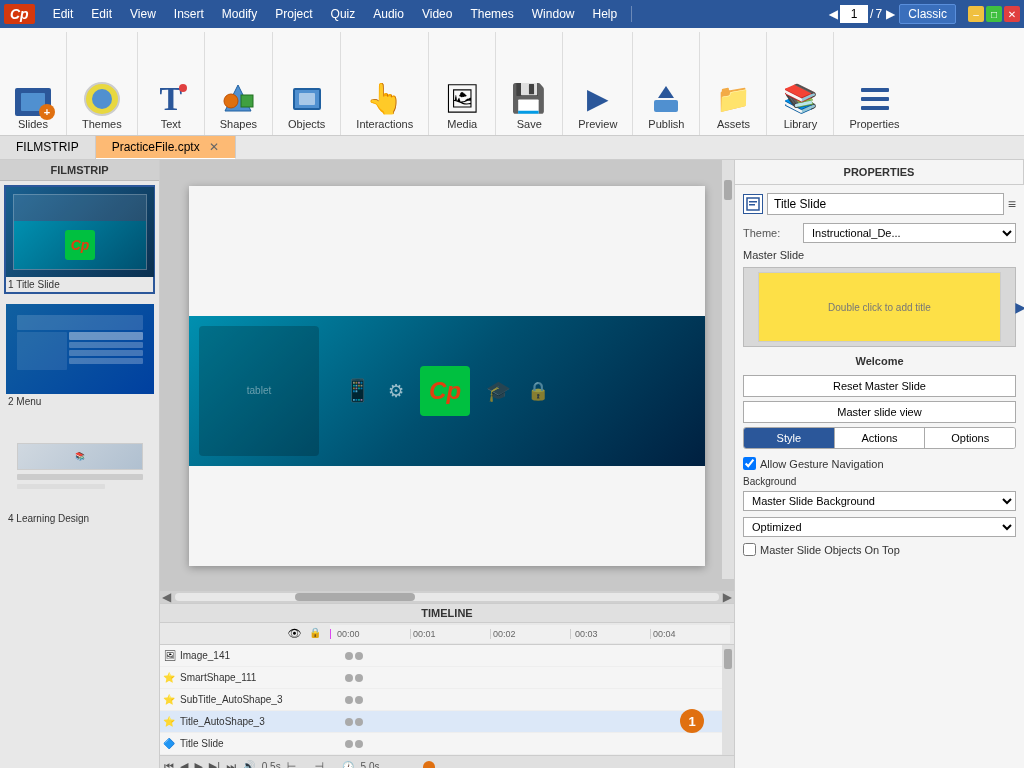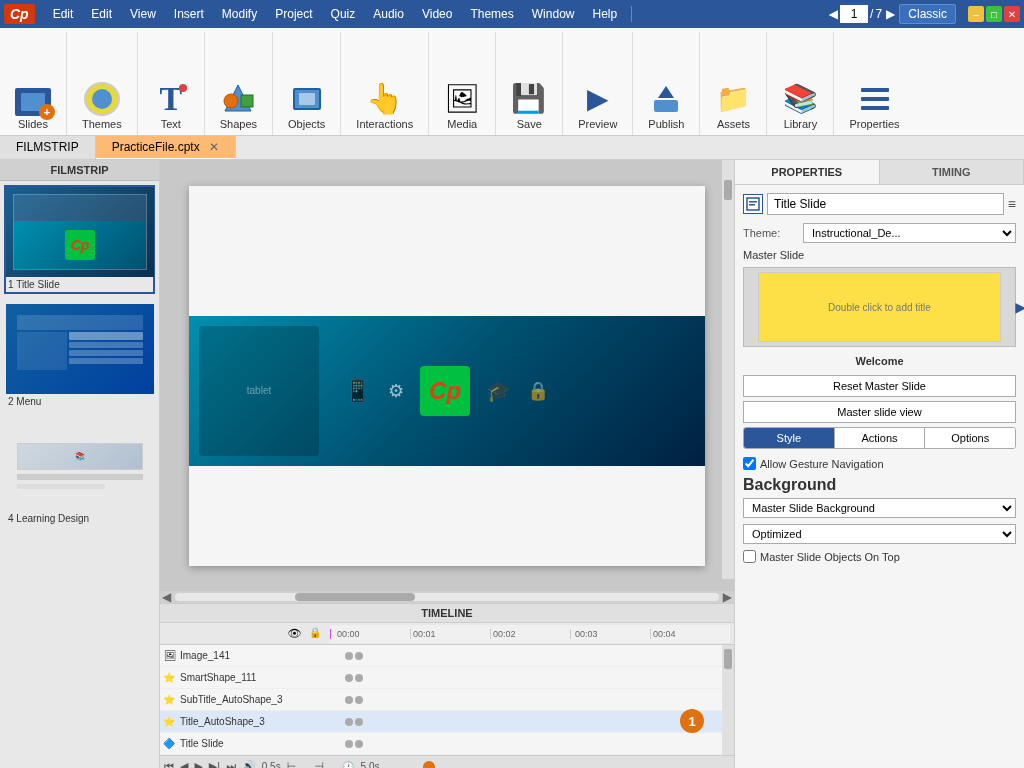--- a/index.html
+++ b/index.html
@@ -91,21 +91,21 @@
     .master-slide-arrow { position: absolute; right: -10px; top: 50%; transform: translateY(-50%); font-size: 14px; color: #2b579a; }
     .master-slide-name { text-align: center; font-size: 11px; font-weight: bold; color: #333; margin-bottom: 8px; }
     .prop-btn { width: 100%; border: 1px solid #aaa; background: white; padding: 4px; font-size: 11px; cursor: pointer; margin-bottom: 4px; text-align: center; }
     .style-tabs { display: flex; margin-bottom: 8px; border: 1px solid #aaa; border-radius: 3px; overflow: hidden; }
     .style-tab { flex: 1; text-align: center; padding: 4px; font-size: 11px; cursor: pointer; background: white; border-right: 1px solid #aaa; }
     .style-tab:last-child { border-right: none; }
     .style-tab.active { background: #2b579a; color: white; }
     .checkbox-row { display: flex; align-items: center; gap: 4px; margin-bottom: 6px; }
     .checkbox-row input { cursor: pointer; }
     .checkbox-row label { font-size: 11px; color: #333; cursor: pointer; }
-    .prop-section-title { font-size: 16px; color: #333; font-weight: bold; margin-bottom: 4px; }
+    .prop-section-title { font-size: 10px; color: #333; font-weight: normal; margin-bottom: 4px; }
 
     
     .thumb1 { background: linear-gradient(135deg, #1a6090 0%, #0a3050 100%); }
     .cp-logo { width: 50px; height: 50px; background: #00c040; border-radius: 4px; display: flex; align-items: center; justify-content: center; color: #e04010; font-weight: bold; font-size: 24px; font-style: italic; }
 
     .tl-eye { font-size: 11px; cursor: pointer; }
     .tl-lock { font-size: 10px; cursor: pointer; }
   </style>
 </head>
 <body>
@@ -518,21 +518,20 @@
         <div style="flex:1;height:4px;background:#e0e0e0;border-radius:2px;position:relative;margin:0 4px;">
           <div style="position:absolute;left:10%;top:-4px;width:12px;height:12px;background:#e07010;border-radius:50%;cursor:pointer;"></div>
         </div>
       </div>
     </div>
   </div>
 
   <div class="properties-panel">
     <div class="prop-tabs">
       <div class="prop-tab active">PROPERTIES</div>
-      <div class="prop-tab">TIMING</div>
     </div>
 
     <div class="prop-content">
       
       <div class="prop-title-row">
         <div class="prop-title-icon">
           <svg width="14" height="14" viewBox="0 0 14 14">
             <rect x="1" y="1" width="12" height="12" fill="none" stroke="#2b579a" stroke-width="1.5"></rect>
             <rect x="3" y="4" width="8" height="1.5" fill="#2b579a"></rect>
             <rect x="3" y="7" width="6" height="1.5" fill="#2b579a"></rect>

